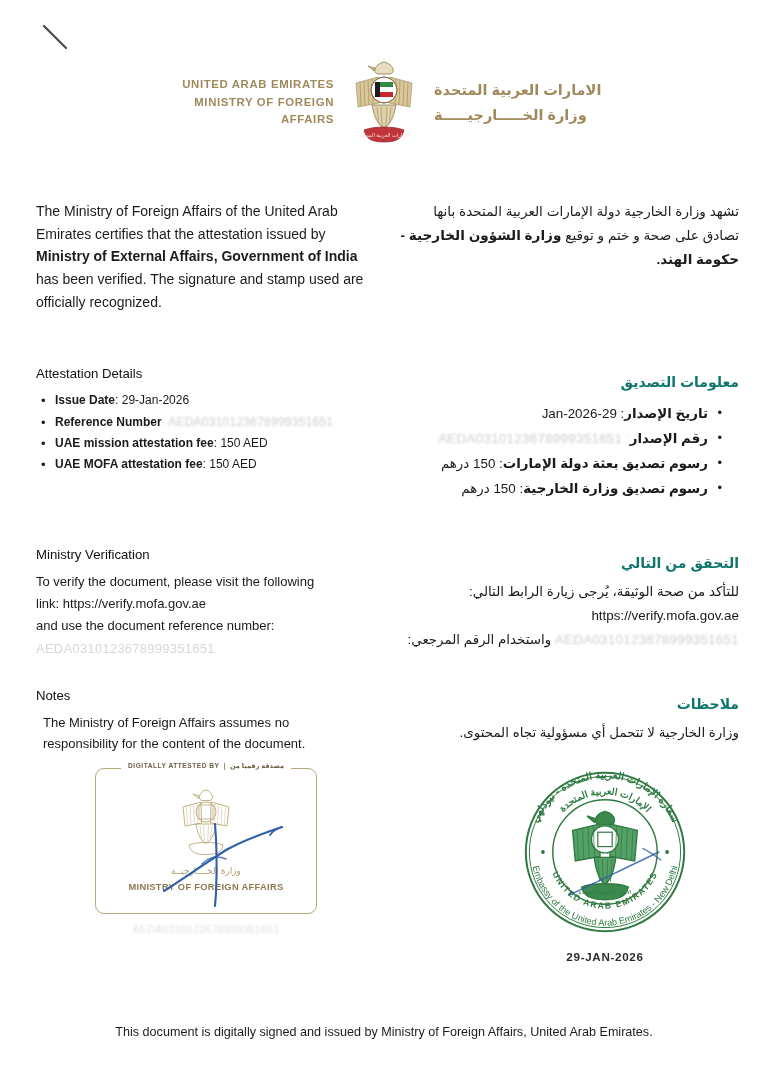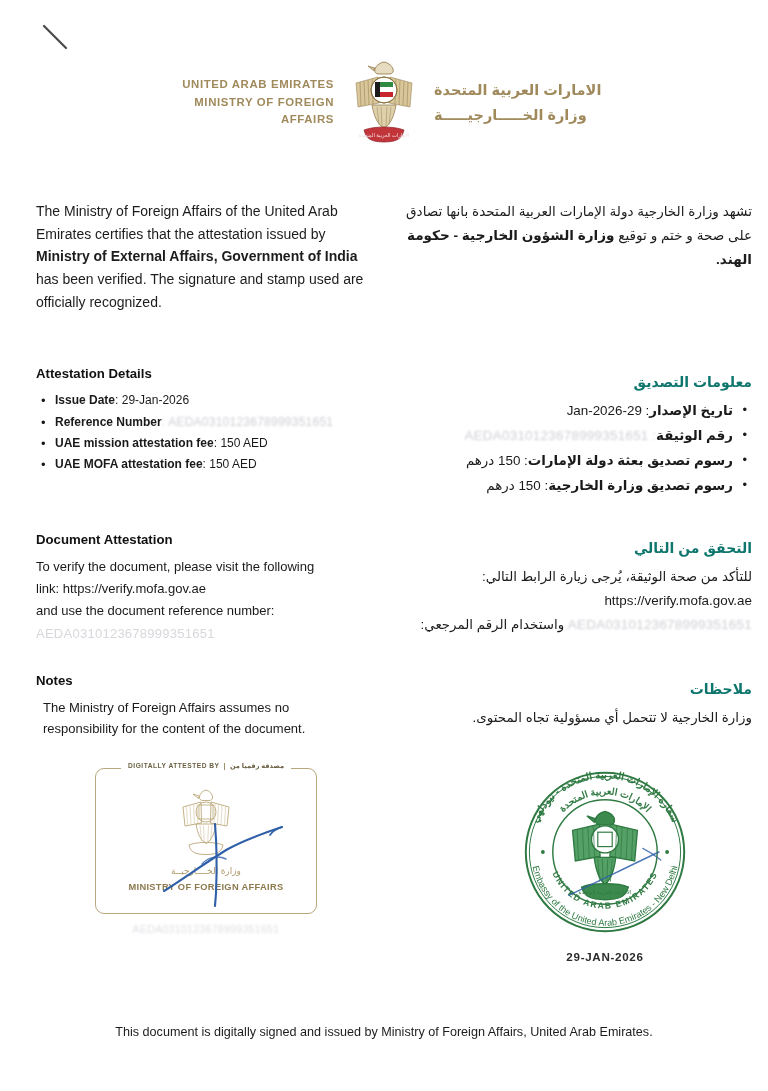--- a/index.html
+++ b/index.html
@@ -82,42 +82,42 @@
     width: 768px;
     align-items: flex-start;
   }
   .col-en {
     width: 384px;
     padding-left: 36px;
     padding-right: 16px;
   }
   .col-ar {
     width: 384px;
-    padding-right: 16px;
+    padding-right: 29px;
     padding-left: 16px;
     direction: rtl;
     text-align: right;
   }
 
   .para-en {
     font-size: 14px;
     line-height: 1.62;
     color: #1c1c1c;
   }
   .para-en b { font-weight: bold; }
   .para-ar {
     font-size: 13.6px;
     line-height: 1.78;
     color: #1c1c1c;
   }
   .para-ar b { font-weight: bold; }
 
   h3.sec-en {
     font-size: 13.2px;
-    font-weight: bold;
+    font-weight: normal;
     margin: 0 0 9px 0;
     color: #111;
   }
   h3.sec-ar {
     font-size: 14px;
     font-weight: bold;
     margin: 8px 0 9px 0;
     color: #0f766e;
   }
 
@@ -132,21 +132,21 @@
     position: relative;
   }
   ul.details li::before {
     content: "•";
     position: absolute;
     left: -14px;
     top: -1px;
     font-size: 13px;
   }
   ul.details-ar {
-    margin: 0;
+    margin: 12px;
     padding: 0 19px 0 0;
     list-style: none;
   }
   ul.details-ar li {
     font-size: 13.4px;
     line-height: 1.85;
     position: relative;
   }
   ul.details-ar li::before {
     content: "•";
@@ -381,32 +381,32 @@
         <li><span class="lbl">Issue Date</span><span class="val">: </span><span class="val">29-Jan-2026</span></li>
         <li><span class="lbl">Reference Number</span><span class="redacted redacted-strong">: </span><span class="redacted redacted-strong">AEDA0310123678999351651</span></li>
         <li><span class="lbl">UAE mission attestation fee</span><span class="val">: </span><span class="val">150 AED</span></li>
         <li><span class="lbl">UAE MOFA attestation fee</span><span class="val">: </span><span class="val">150 AED</span></li>
       </ul>
     </div>
     <div class="col-ar">
       <h3 class="sec-ar">معلومات التصديق</h3>
       <ul class="details-ar">
         <li><span class="lbl">تاريخ الإصدار</span><span class="val">: </span><span class="val">29-Jan-2026</span></li>
-        <li><span class="lbl">رقم الوثيقة</span><span class="redacted redacted-strong">: </span><span class="redacted redacted-strong">AEDA0310123678999351651</span></li>
+        <li><span class="lbl">رقم الإصدار</span><span class="redacted redacted-strong">: </span><span class="redacted redacted-strong">AEDA0310123678999351651</span></li>
         <li><span class="lbl">رسوم تصديق بعثة دولة الإمارات</span><span class="val">: </span><span class="val">150 درهم</span></li>
         <li><span class="lbl">رسوم تصديق وزارة الخارجية</span><span class="val">: </span><span class="val">150 درهم</span></li>
       </ul>
     </div>
   </div>
 
   <div class="gap-b"></div>
 
   <div class="row">
     <div class="col-en">
-      <h3 class="sec-en">Document Attestation</h3>
+      <h3 class="sec-en">Ministry Verification</h3>
       <div class="verify-text">
         <div>To verify the document, please visit the following</div>
         <div><span>link: </span><span>https://verify.mofa.gov.ae</span></div>
         <div>and use the document reference number:</div>
         <div class="redacted">AEDA0310123678999351651</div>
       </div>
     </div>
     <div class="col-ar">
       <h3 class="sec-ar">التحقق من التالي</h3>
       <div class="verify-text-ar">

